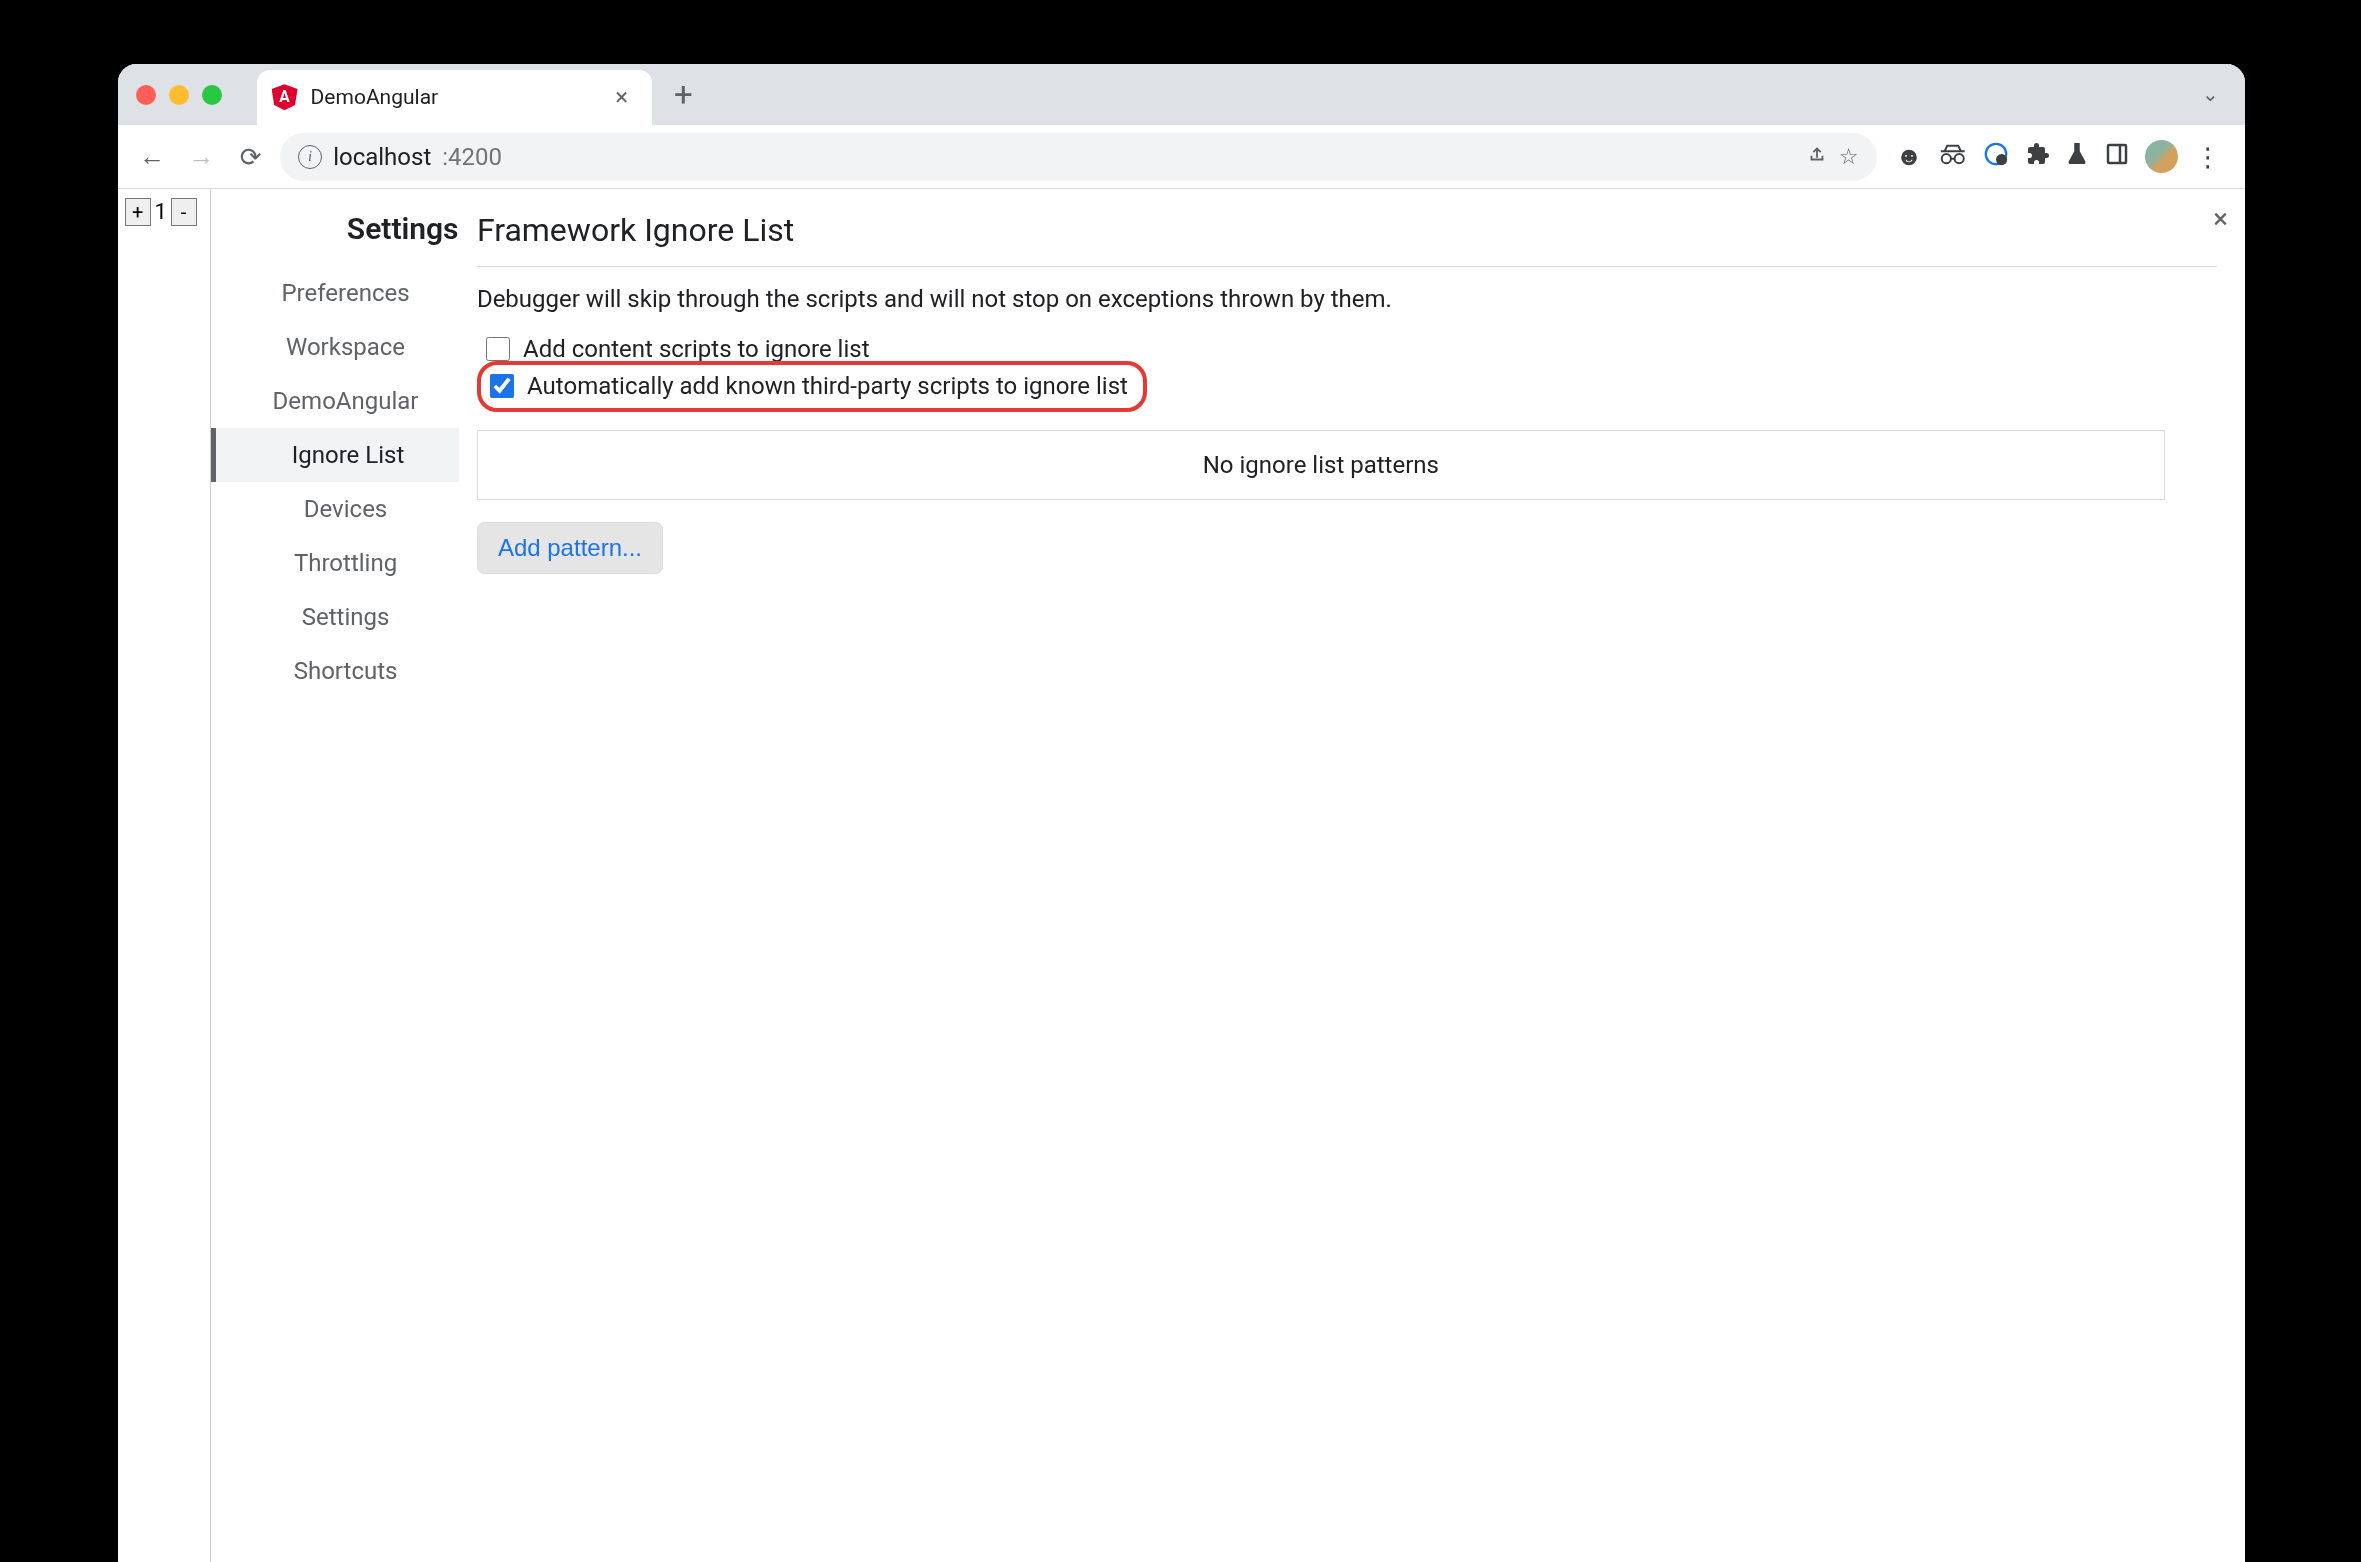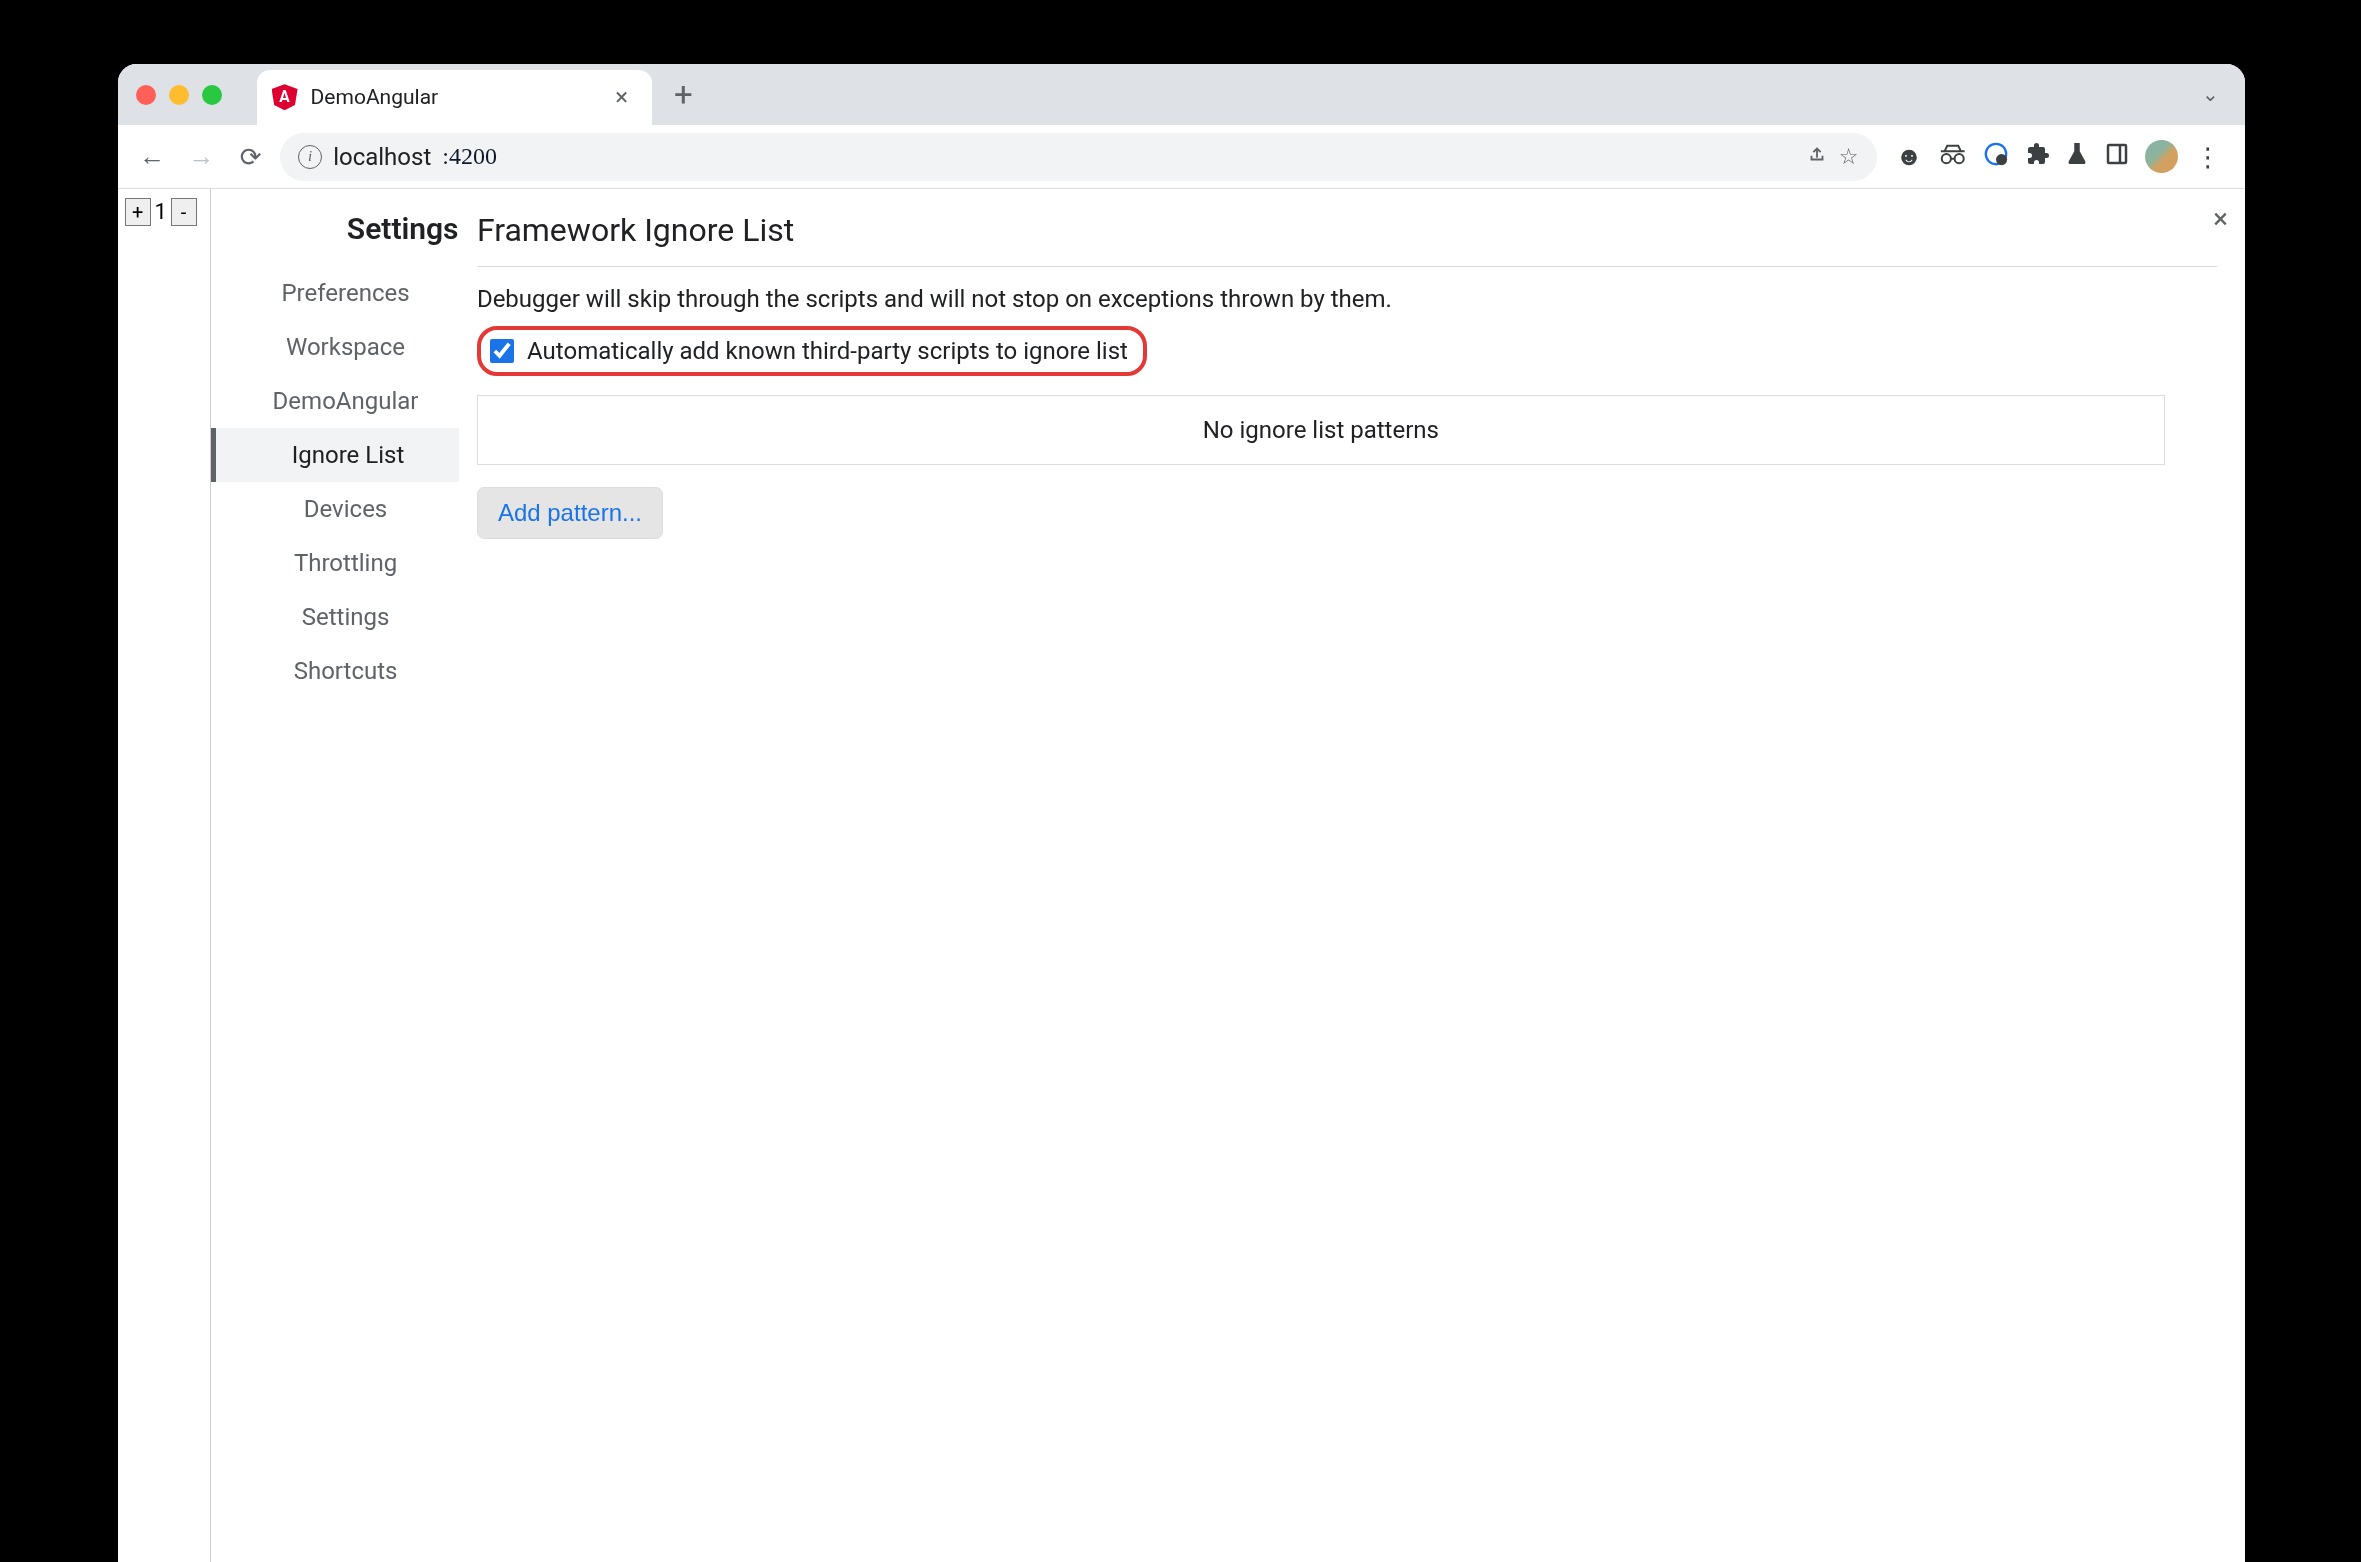--- a/index.html
+++ b/index.html
@@ -85,21 +85,21 @@
   border-radius: 24px;
   display: flex;
   align-items: center;
   padding: 0 18.4px;
   gap: 11px;
   font-size: 24px;
   color: #202124;
 }
 .url-info { width: 24px; height: 24px; border: 1.8px solid #5f6368; border-radius: 50%; display: flex; align-items: center; justify-content: center; font-size: 14.7px; color: #5f6368; font-style: italic; font-family: serif; }
 .url-host { color: #202124; }
-.url-port { color: #0f172a; font-family: Liberation Serif, serif; }
+.url-port { color: #737373; }
 .url-spacer { flex: 1; }
 .url-icon { font-size: 22px; color: #5f6368; }
 .ext-icons { display: flex; align-items: center; gap: 16.5px; padding: 0 9.2px; }
 .ext-icons span, .ext-icons div { font-size: 26px; color: #3c4043; }
 .avatar { width: 33px; height: 33px; border-radius: 50%; background: linear-gradient(135deg, #8ab4a0 40%, #d4a05f 60%); }
 .kebab { font-size: 22px; color: #5f6368; letter-spacing: 0; }
 .content-area {
   flex: 1;
   display: flex;
   background: #fff;
@@ -321,20 +321,24 @@
           <li>Settings</li>
           <li>Shortcuts</li>
         </ul>
       </div>
 
       <div class="dt-main">
         <span class="dt-close">×</span>
         <h1>Framework Ignore List</h1>
         <p class="dt-desc">Debugger will skip through the scripts and will not stop on exceptions thrown by them.</p>
 
+        <label class="cbrow">
+          <input type="checkbox" style="">
+          <span>Add content scripts to ignore list</span>
+        </label>
 
         <div class="highlight-ring">
           <label class="cbrow" style="margin:0;padding:0;">
             <input type="checkbox" checked="" style="">
             <span>Automatically add known third-party scripts to ignore list</span>
           </label>
         </div>
 
         <div class="patterns-box">
           <span>No ignore list patterns</span>

